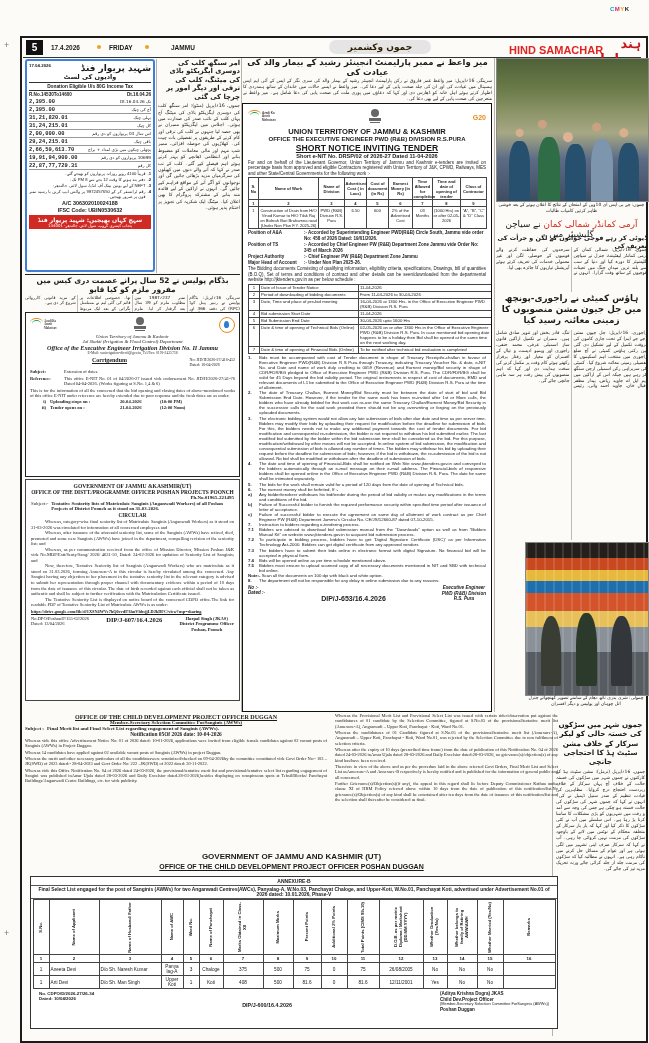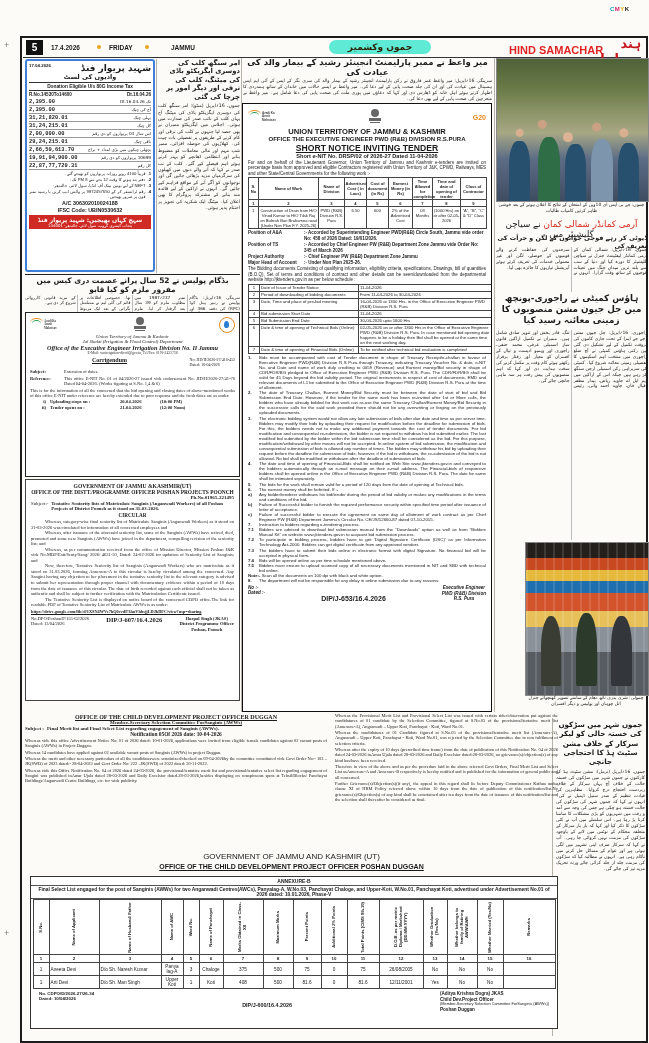--- a/index.html
+++ b/index.html
@@ -8,21 +8,21 @@
   .regmark{position:absolute;left:4px;color:#777;font-size:9px}
   .cmyk{position:absolute;left:610px;top:6px;font-size:6px;font-weight:bold;letter-spacing:.5px}
   .cmyk b:nth-child(1){color:#0aa3c2}.cmyk b:nth-child(2){color:#d3266f}.cmyk b:nth-child(3){color:#d9a404}.cmyk b:nth-child(4){color:#222}
   
   .hdr{position:absolute;left:23px;top:39px;width:618px;height:18px;border-bottom:1px solid #333}
   .pgnum{position:absolute;left:3px;top:1px;width:17px;height:15px;background:#111;color:#fff;font-weight:bold;font-size:10px;text-align:center;line-height:15px}
   .hdate{position:absolute;left:28px;top:5px;font-size:6.5px;font-weight:bold}
   .hdot{position:absolute;top:6px;width:4px;height:4px;border-radius:50%;background:#f0a320}
   .hday{position:absolute;left:86px;top:5px;font-size:6.5px;font-weight:bold}
   .hcity{position:absolute;left:148px;top:5px;font-size:6.5px;font-weight:bold}
-  .hbadge{position:absolute;left:306px;top:1px;width:102px;height:14px;background:#5eead4;border-radius:8px;text-align:center;font-size:9px;font-weight:bold;line-height:14px;color:#2c1e00;font-family:"DejaVu Sans",sans-serif}
+  .hbadge{position:absolute;left:306px;top:1px;width:102px;height:14px;background:#e5e5e5;border-radius:8px;text-align:center;font-size:9px;font-weight:bold;line-height:14px;color:#2c1e00;font-family:"DejaVu Sans",sans-serif}
   .hbrand{position:absolute;left:486px;top:5px;font-size:11px;font-weight:bold;color:#e02424}
   .hmast{position:absolute;left:558px;top:-3px;width:60px;font-size:13px;font-weight:bold;color:#c4161c;text-align:right;font-family:"DejaVu Sans",sans-serif}
   
   .ur{direction:rtl;font-family:"DejaVu Sans",sans-serif;unicode-bidi:plaintext}
   .just{text-align:justify}
   .vrule{position:absolute;width:0;border-left:1px solid #b5b2aa}
   
   .don{position:absolute;left:25px;top:59px;width:130px;height:213px;border:2px solid #3f7fd9;border-radius:3px;background:#fff;padding:2px;box-sizing:border-box;overflow:hidden}
   .don .ddate{font-size:4.4px;font-weight:bold;float:left}
   .don .dtitle{font-size:9px;font-weight:bold;text-align:right}
@@ -81,21 +81,21 @@
   
   .duggan{position:absolute;left:25px;top:712px;width:533px;height:140px;font-family:"Liberation Serif",serif;overflow:hidden}
   .dugL{position:absolute;left:0;top:2px;width:302px;height:138px;overflow:hidden}
   .dugR{position:absolute;left:310px;top:0;width:223px;height:140px;overflow:hidden}
   .dug1{font-size:6px;font-weight:bold;text-align:center;text-decoration:underline}
   .dug2{font-size:5px;font-weight:bold;text-align:center;text-decoration:underline}
   .dug3{display:flex;gap:3px;font-size:5px;font-weight:bold;margin-top:1px}
   .dug4{font-size:5.4px;font-weight:bold;text-align:center}
   .dugp{font-size:4.45px;text-align:justify;line-height:1.2;margin-top:1px}
   
-  .anxh1{position:absolute;left:25px;top:852px;width:533px;text-align:center;font-size:8px;font-weight:normal}
+  .anxh1{position:absolute;left:25px;top:852px;width:533px;text-align:center;font-size:8px;font-weight:bold}
   .anxh2{position:absolute;left:25px;top:863px;width:533px;text-align:center;font-size:7px;font-weight:bold;text-decoration:underline}
   .anxbox{position:absolute;left:30px;top:876px;width:528px;height:153px;border:1.2px solid #333;background:#fff;box-sizing:border-box;overflow:hidden}
   .anxlbl{font-size:5px;font-weight:bold;text-align:center;border-bottom:.5px solid #555;padding:1px}
   .anxcap{font-size:4.9px;font-weight:bold;text-align:center;padding:1px 6px;border-bottom:.5px solid #555}
   table.anx{border-collapse:collapse;table-layout:fixed;width:522px;margin:0 auto}
   table.anx th,table.anx td{border:.5px solid #444;padding:0;overflow:hidden}
   table.anx th{height:54px;vertical-align:middle}
   .rotwrap{writing-mode:vertical-rl;transform:rotate(180deg);font-size:4.2px;font-weight:bold;line-height:1.15;margin:0 auto;max-height:52px;text-align:center}
   tr.anums td{font-size:4.4px;font-weight:bold;text-align:center;height:7px}
   tr.adata td{font-size:4.7px;text-align:center;height:12px}

